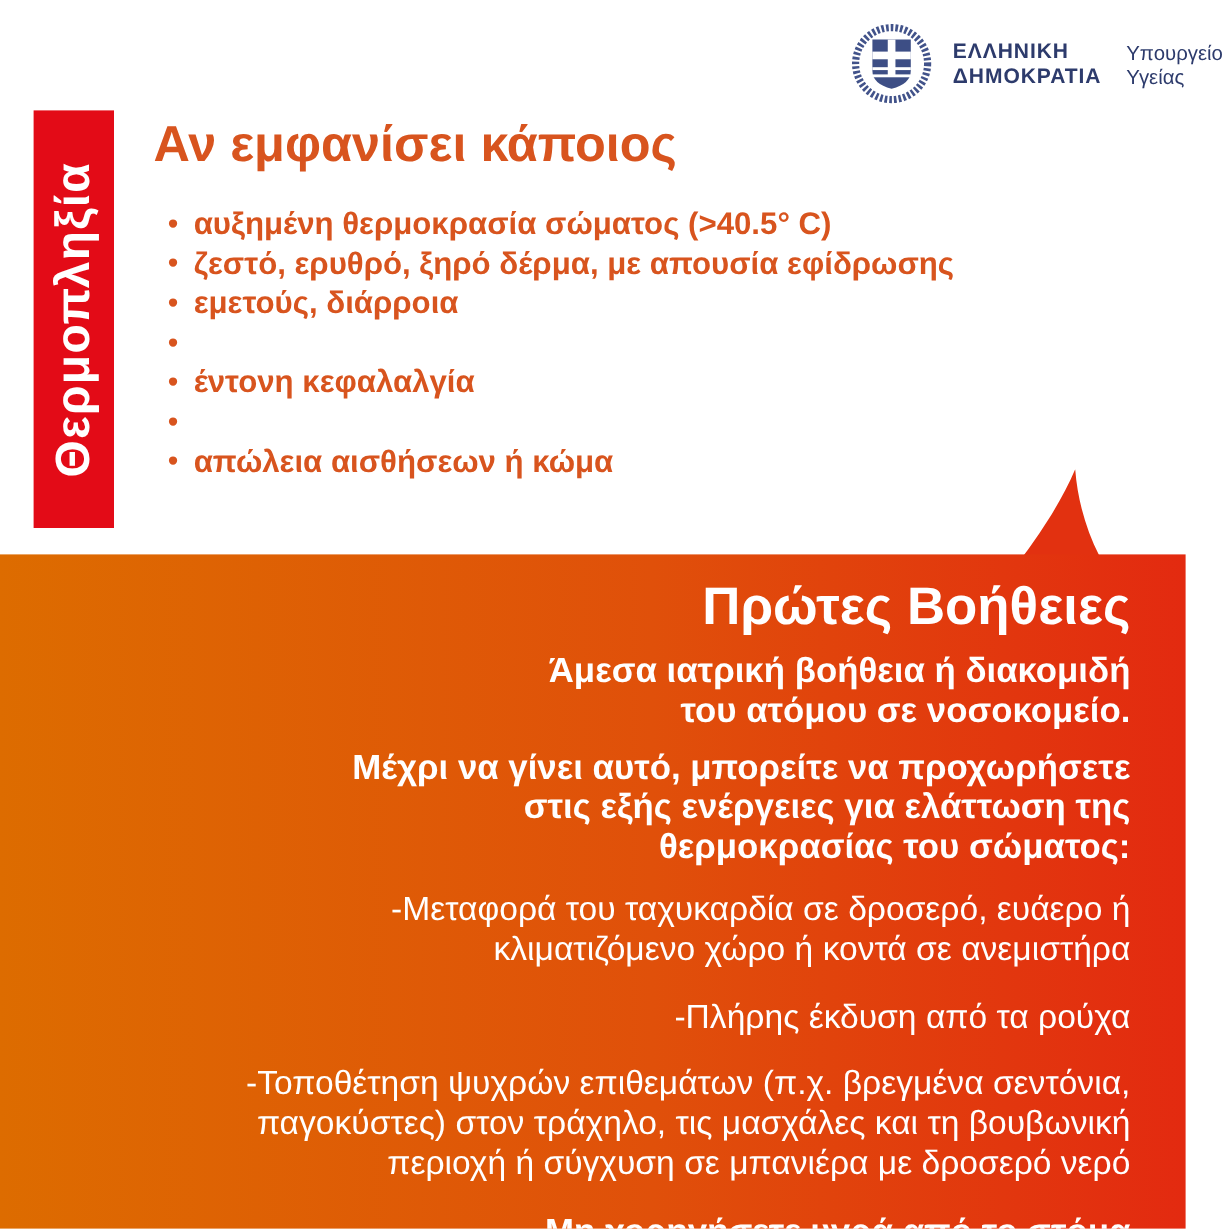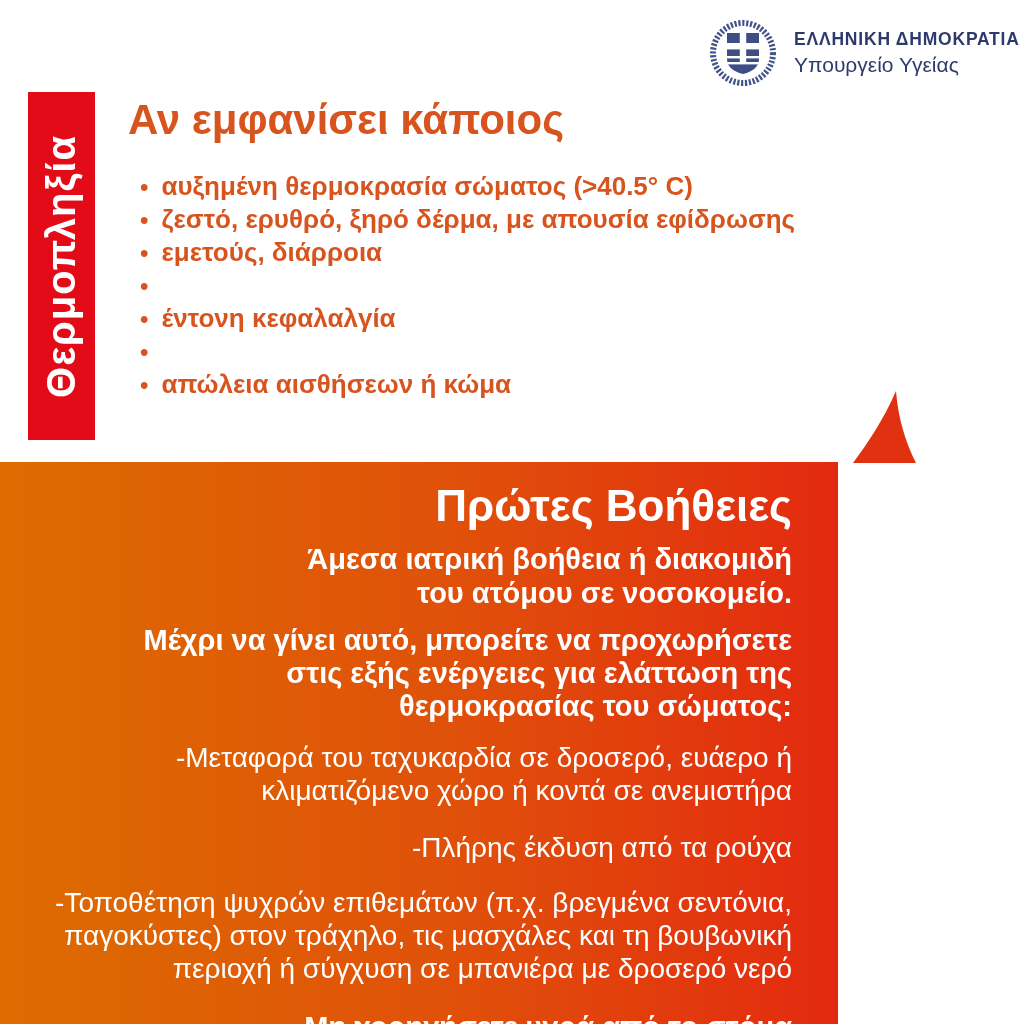--- a/index.html
+++ b/index.html
@@ -17,34 +17,34 @@
 
   
   .banner{position:absolute;left:28px;top:92px;width:67px;height:348px;
     background:var(--banner-red);display:flex;align-items:center;justify-content:center;}
   .banner-label{writing-mode:vertical-rl;transform:rotate(180deg);
     color:#ffffff;font-weight:bold;font-size:40px;letter-spacing:1px;white-space:nowrap;}
 
   
   .logo{position:absolute;left:706px;top:16px;display:flex;align-items:center;gap:14px;}
   .logo-emblem{width:74px;height:74px;flex:0 0 auto;}
-  .logo-text{display:flex;flex-direction:column;justify-content:center;}
+  .logo-text{display:flex;flex-direction:row;justify-content:center;}
   .logo-line1{color:var(--logo-navy);font-weight:bold;font-size:17.5px;letter-spacing:0.8px;}
-  .logo-line2{color:var(--logo-navy);font-size:21px;margin-top:3px;}
+  .logo-line2{color:var(--logo-navy);font-size:17px;margin-top:3px;}
 
   
   .symptoms{position:absolute;left:128px;top:96px;width:860px;}
   .symptoms-title{color:var(--accent-orange);font-weight:bold;font-size:42px;margin:0 0 26px 0;}
   .symptoms-list{list-style:none;margin:0;padding:0 0 0 12px;}
   .symptoms-list li{display:flex;gap:13px;color:var(--accent-orange);
     font-weight:bold;font-size:26px;line-height:33px;}
   .symptoms-list .dot{flex:0 0 auto;font-size:24px;}
 
   
-  .firstaid{position:absolute;left:0;top:462px;width:838px;height:562px;
+  .firstaid{position:absolute;left:0;top:462px;width:988px;height:562px;
     background:linear-gradient(to right,var(--grad-left) 0%,var(--grad-mid) 55%,var(--grad-right) 100%);
     box-sizing:border-box;padding:16px 46px 0 0;color:#ffffff;text-align:right;}
   .fa-title{font-size:44px;font-weight:bold;line-height:56px;margin:0;}
   .fa-lead{font-size:29px;font-weight:bold;line-height:34px;max-width:520px;margin:8px 0 0 auto;}
   .fa-intro{font-size:29px;font-weight:bold;line-height:33px;max-width:700px;margin:14px 0 0 auto;}
   .fa-step{font-size:28px;line-height:33px;margin:18px 0 0 auto;}
   .fa-step.w1{max-width:640px;}
   .fa-step.w2{max-width:640px;margin-top:24px;}
   .fa-step.w3{max-width:810px;margin-top:22px;}
   .fa-step.w4{max-width:700px;margin-top:26px;font-weight:bold;font-size:29px;}

